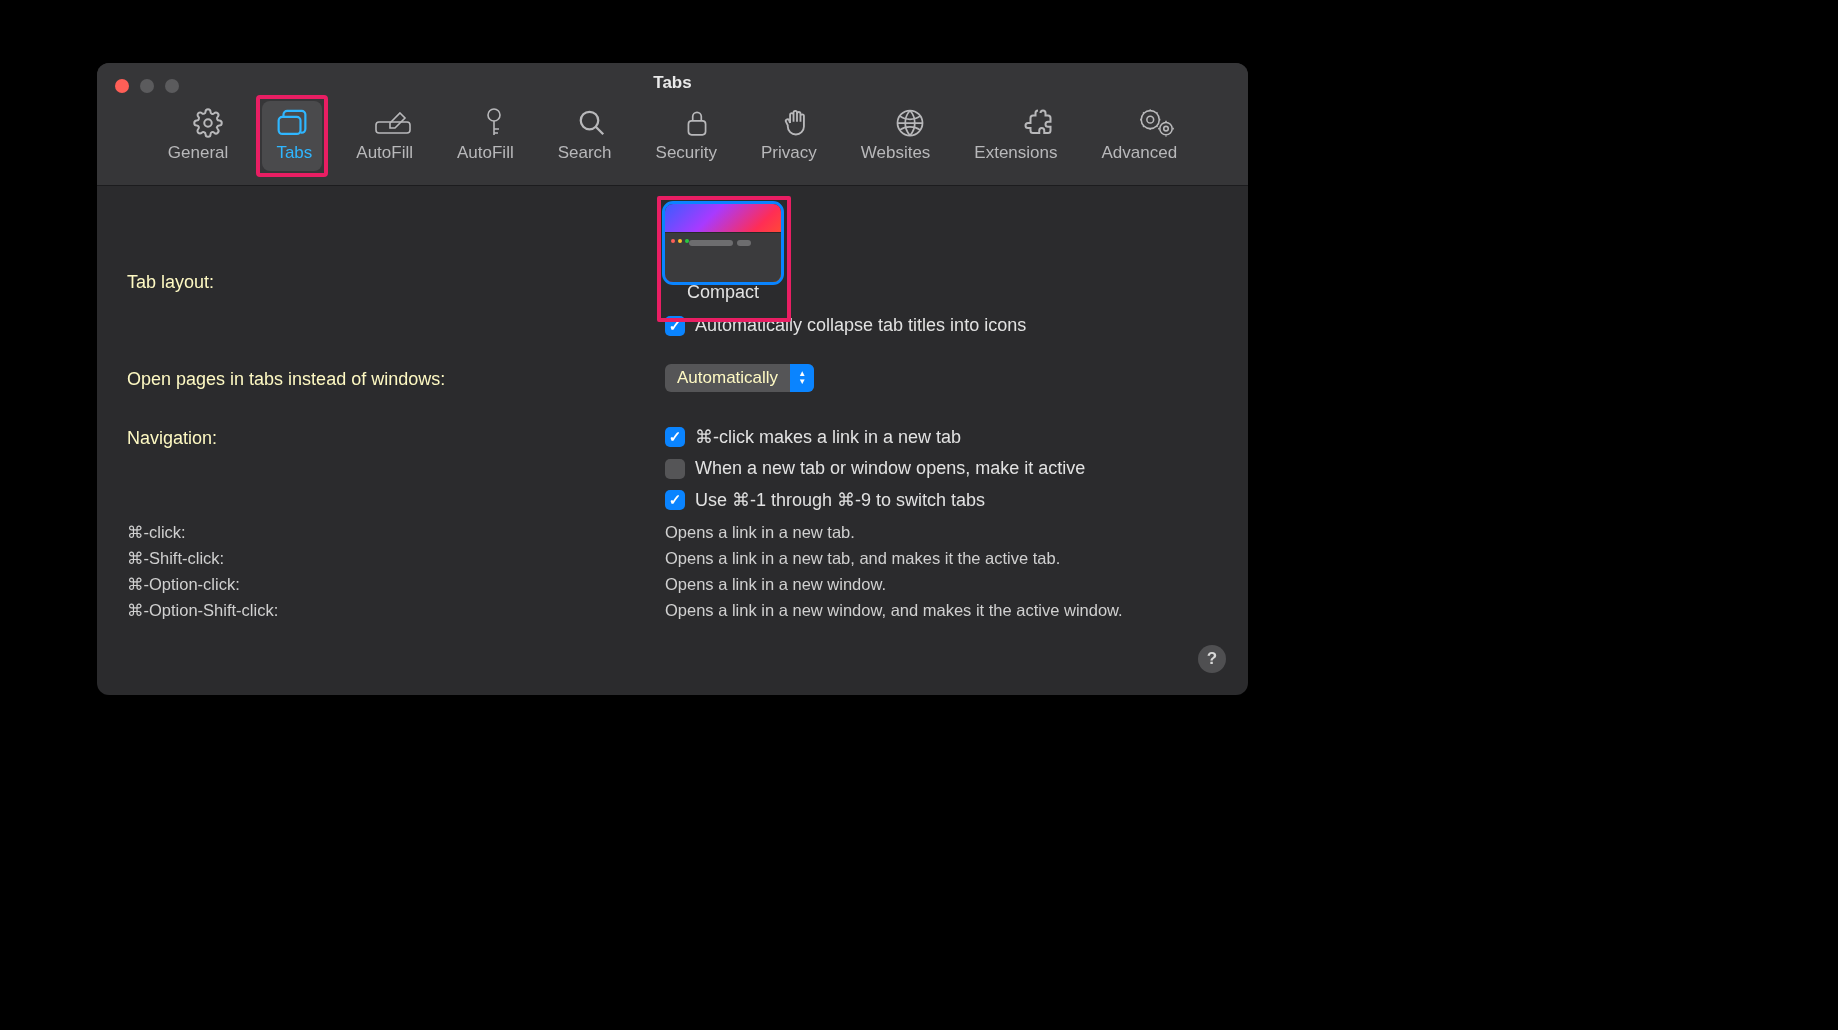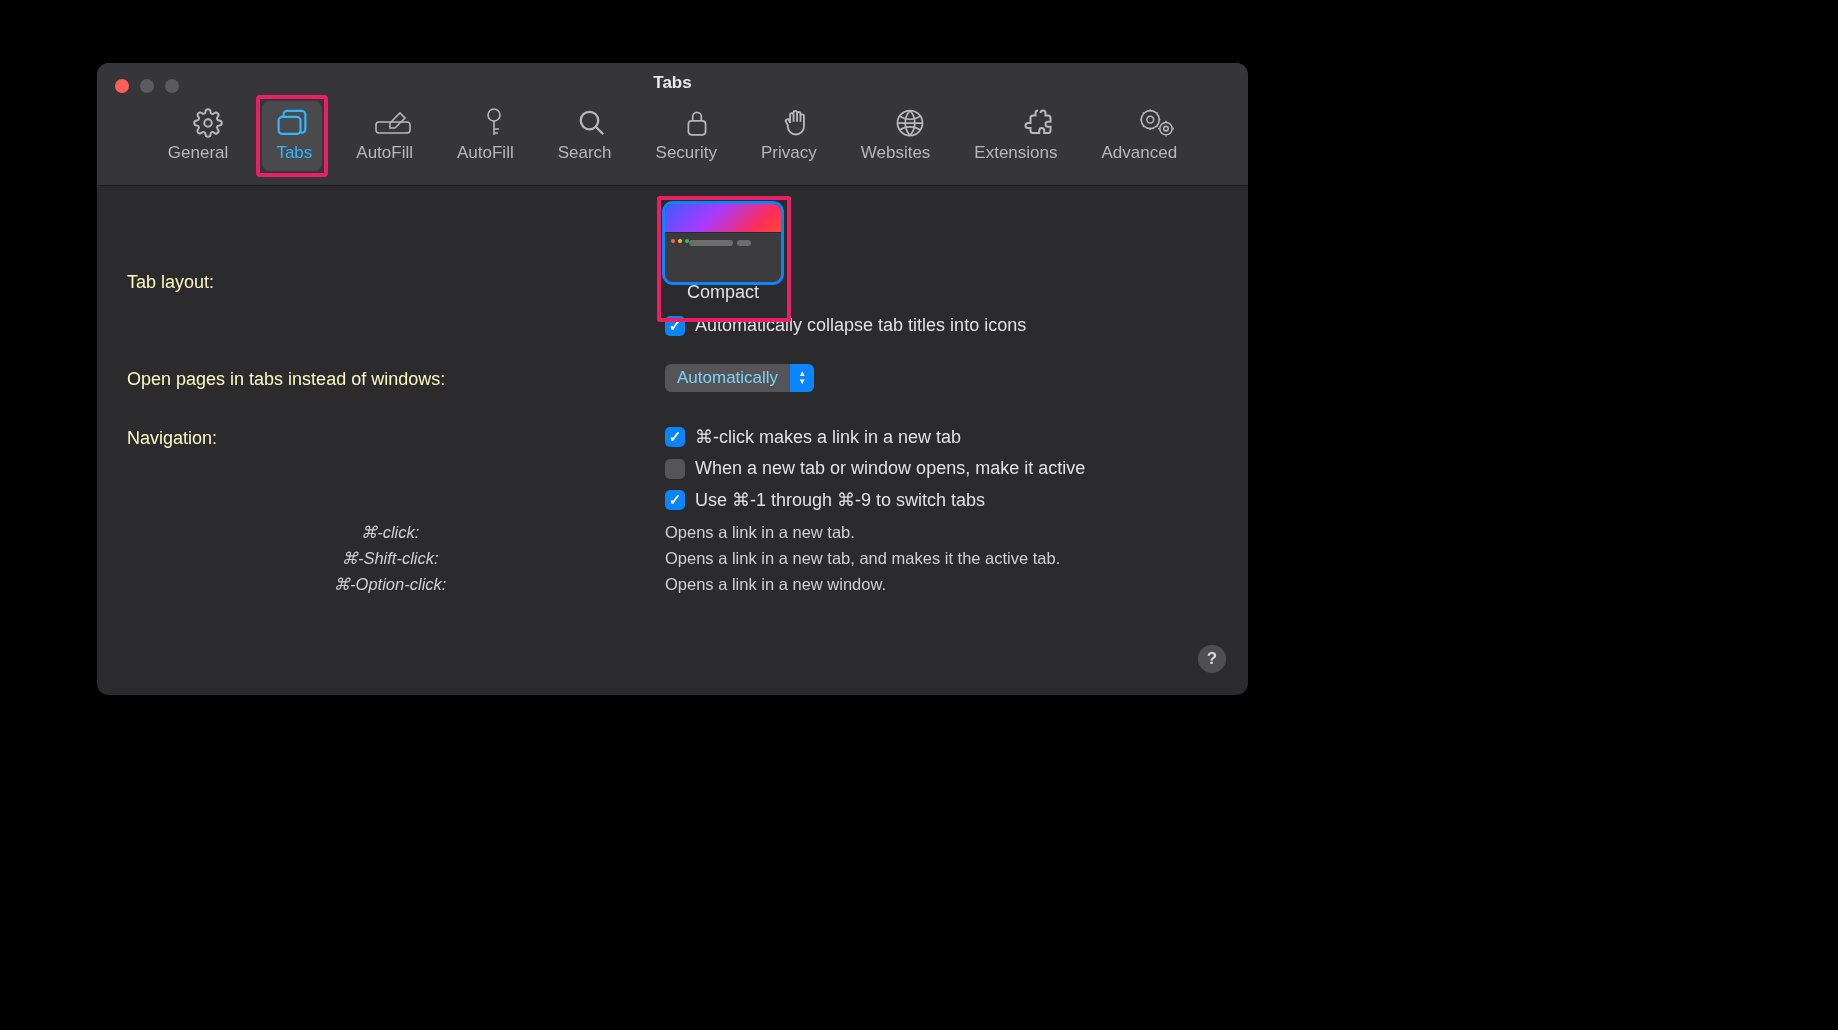--- a/index.html
+++ b/index.html
@@ -196,39 +196,38 @@
   }
   .checkbox.checked { background: #0a84ff; color: #fff; }
   .checkbox.unchecked { background: #555557; }
   .select {
     display: inline-flex; align-items: center;
     background: #555557; border-radius: 6px;
     height: 28px;
     overflow: hidden;
     font-size: 17px;
   }
-  .select-label { padding: 0 12px; color: #7dd3fc; }
+  .select-label { padding: 0 12px; color: #fef9c3; }
   .select-arrows {
     background: #0a84ff; color: #fff;
     height: 100%; width: 24px;
     display: flex; flex-direction: column; align-items: center; justify-content: center;
     font-size: 8px; line-height: 8px;
   }
   .help-rows { margin-top: 4px; }
   .help-row {
     display: flex;
     font-size: 16.5px;
     color: #d0d0d0;
     line-height: 26px;
   }
   .help-key {
     width: 538px;
-    text-align: center;
+    text-align: left;
     padding-right: 12px;
-    font-style: italic;
   }
   .help-val { flex: 1; }
   .help-btn {
     position: absolute;
     right: 22px;
     bottom: 22px;
     width: 28px; height: 28px;
     border-radius: 50%;
     background: #4f4f51;
     color: #d8d8d8;
@@ -430,18 +429,22 @@
         <div class="help-val">Opens a link in a new tab.</div>
       </div>
       <div class="help-row">
         <div class="help-key">⌘-Shift-click:</div>
         <div class="help-val">Opens a link in a new tab, and makes it the active tab.</div>
       </div>
       <div class="help-row">
         <div class="help-key">⌘-Option-click:</div>
         <div class="help-val">Opens a link in a new window.</div>
       </div>
+      <div class="help-row">
+        <div class="help-key">⌘-Option-Shift-click:</div>
+        <div class="help-val">Opens a link in a new window, and makes it the active window.</div>
+      </div>
     </div>
 
   </div>
 
   <div class="help-btn">?</div>
 </div>
 
 </body></html>

